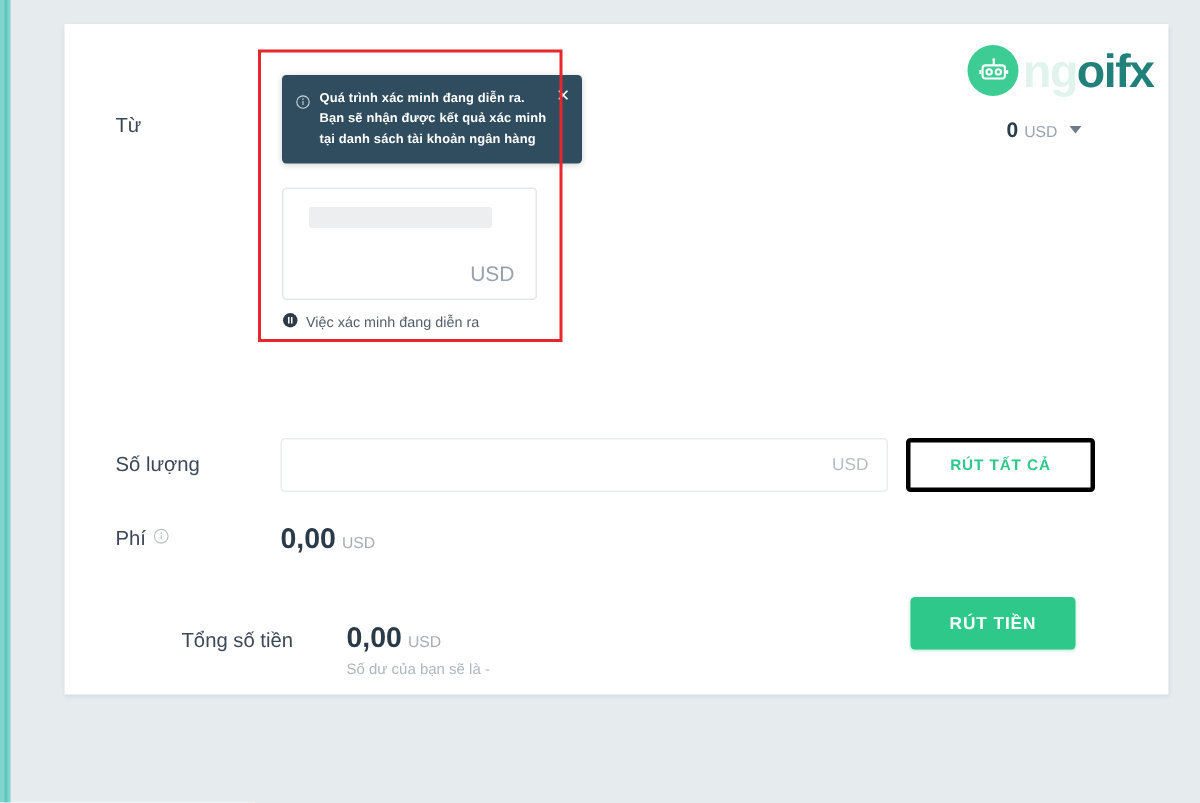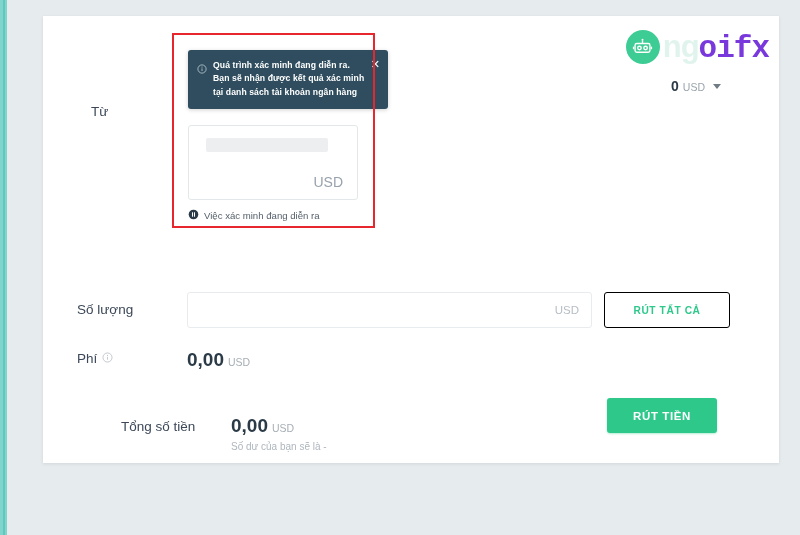--- a/index.html
+++ b/index.html
@@ -60,21 +60,21 @@
     align-items: center;
     justify-content: center;
   }
   .wm-text {
     font-size: 31px;
     font-weight: bold;
     letter-spacing: -1px;
     line-height: 1;
   }
   .wm-text .pale { color: #dff3ec; }
-  .wm-text .solid { color: #6d28d9; font-family: Liberation Mono, monospace; }
+  .wm-text .solid { color: #0f766e; }
 
   
   .row {
     position: absolute;
     display: flex;
     align-items: flex-start;
   }
   .row-label {
     width: 110px;
     font-size: 13.5px;
@@ -216,21 +216,21 @@
     right: 12px;
     top: 50%;
     transform: translateY(-50%);
     font-size: 11.5px;
     color: #b6bdc4;
   }
   .btn-withdraw-all {
     width: 126px;
     height: 36px;
     margin-left: 12px;
-    border: 1px solid #000000;
+    border: 3px solid #000000;
     border-radius: 3px;
     background: #ffffff;
     color: #2dc88a;
     font-size: 10.2px;
     font-weight: bold;
     letter-spacing: .6px;
     display: flex;
     align-items: center;
     justify-content: center;
     cursor: pointer;
@@ -302,21 +302,21 @@
     </span>
     <span class="wm-text"><span class="pale">ng</span><span class="solid">oifx</span></span>
   </div>
 
   <div class="balance">
     <span class="balance-value">0</span>
     <span class="balance-cur">USD</span>
     <span class="caret"></span>
   </div>
 
-  <div class="row" style="left:48px; top:56px;margin-top:28px;">
+  <div class="row" style="left:34px; top:56px;">
     <div class="row-label">Từ</div>
   </div>
 
 
   <div class="row" style="left:34px; top:276px;">
     <div class="row-label" style="padding-top:10px;">Số lượng</div>
     <div class="amount-input">
       <span class="suffix">USD</span>
     </div>
     <div class="btn-withdraw-all">RÚT TẤT CẢ</div>

